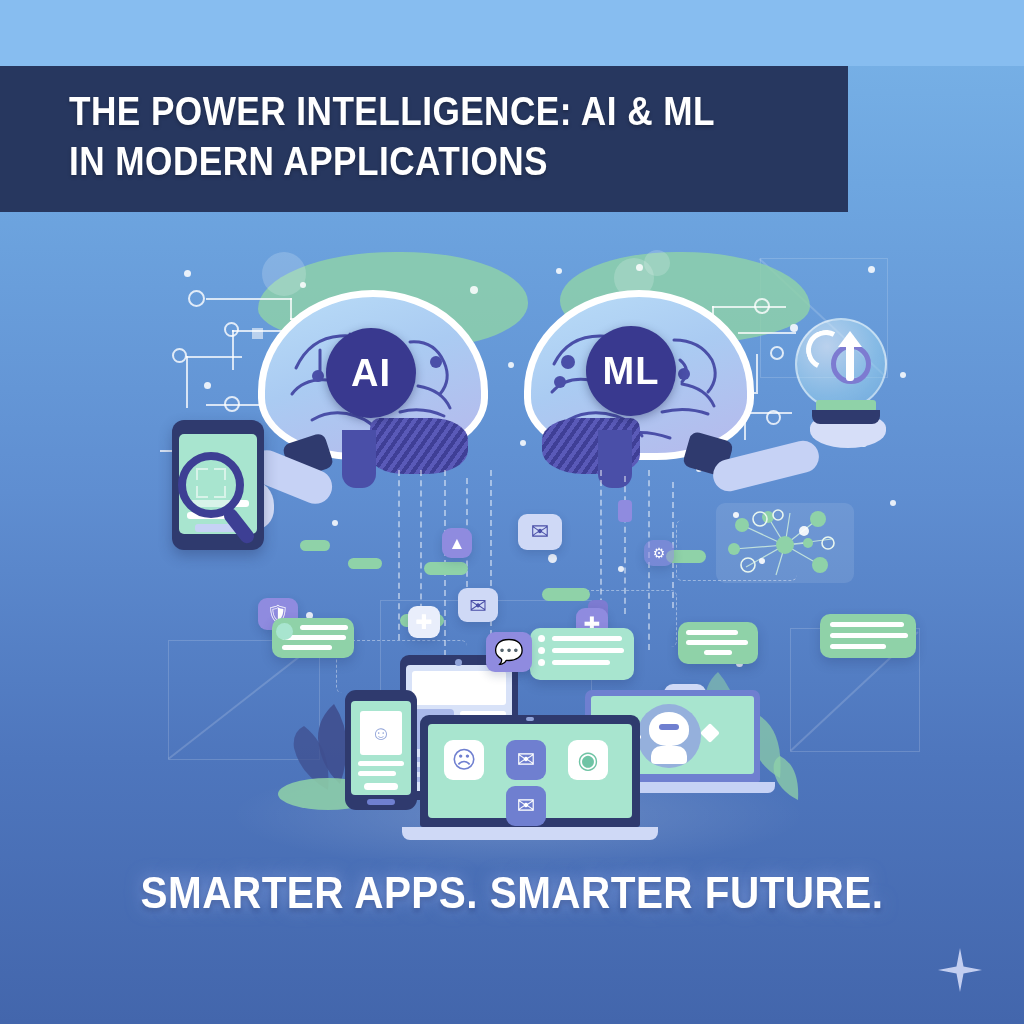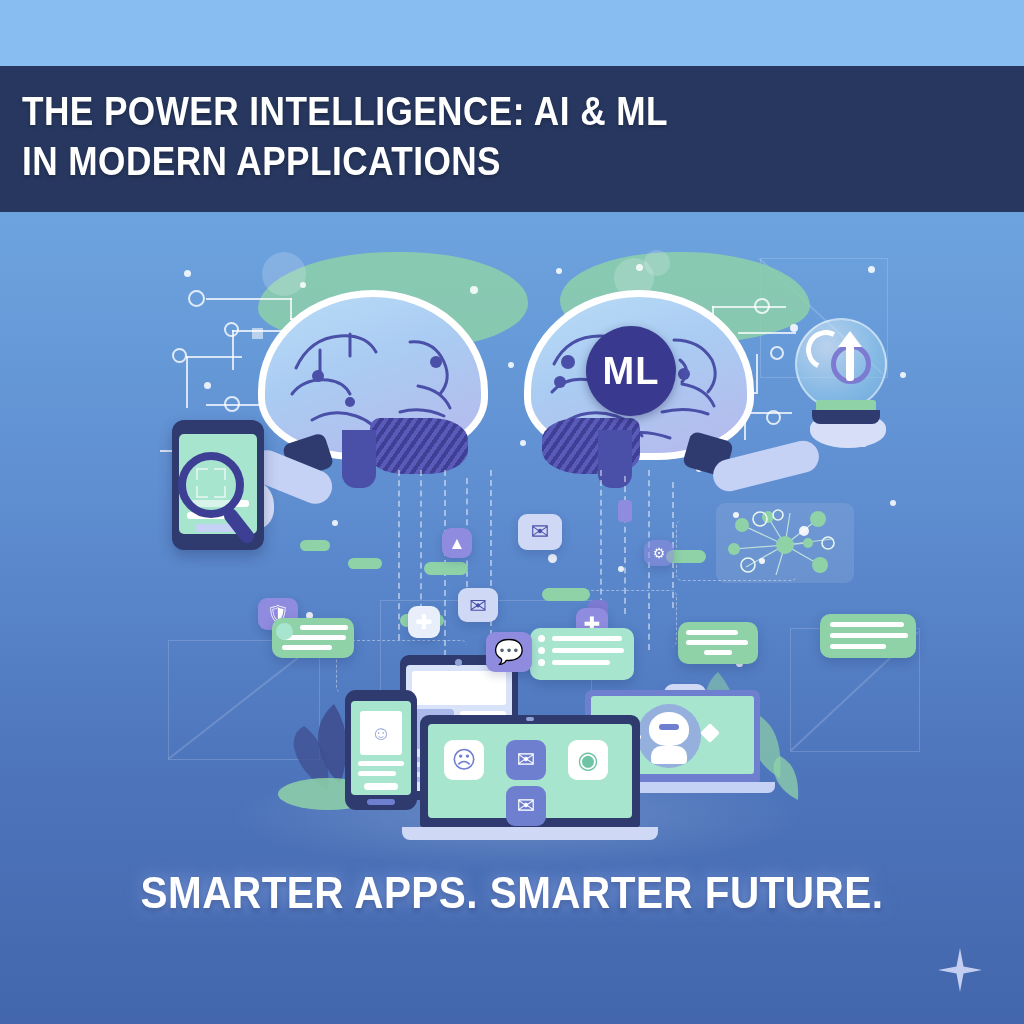--- a/index.html
+++ b/index.html
@@ -13,24 +13,24 @@
     position:relative;width:1024px;height:1024px;overflow:hidden;
     background:linear-gradient(180deg,#7ab4e8 0%,#6ea6e0 18%,#5f8ed1 48%,#4e76bd 74%,#4366ac 100%);
   }
   
   .top-strip{
     position:absolute;left:0;top:0;width:1024px;height:66px;
     background:#87bdf0;
   }
   
   .title-bar{
-    position:absolute;left:0;top:66px;width:1024px;height:146px;
+    position:absolute;left:0;top:66px;width:848px;height:146px;
     background:#27375f;
     box-sizing:border-box;
-    padding:20px 0 0 22px;
+    padding:20px 0 0 69px;
   }
   .title-line{
     color:#ffffff;
     font-weight:bold;
     font-size:40px;
     line-height:50px;
     letter-spacing:0.5px;
     transform:scaleX(0.88);
     transform-origin:left center;
     white-space:nowrap;
@@ -352,20 +352,21 @@
         <path d="M92 44 L92 66"></path>
       </g>
       <g fill="#4a4fa8">
         <circle cx="60" cy="86" r="6"></circle>
         <circle cx="92" cy="112" r="5"></circle>
         <circle cx="178" cy="72" r="6"></circle>
       </g>
     </svg>
     <div class="cerebellum"></div>
     <div class="brain-stem"></div>
+    <div class="brain-badge" style="left:68px;top:38px;">AI</div>
   </div>
 
   <div class="cuff" style="left:286px;top:438px;"></div>
   <div class="arm" style="left:248px;top:460px;width:86px;height:34px;transform:rotate(22deg);"></div>
   <div class="hand" style="left:228px;top:480px;width:46px;height:50px;"></div>
 
   <div class="phone-ai">
     <div class="phone-ai-screen">
 
       <div class="phone-ai-bar" style="left:8px;top:66px;width:62px;height:7px;"></div>

